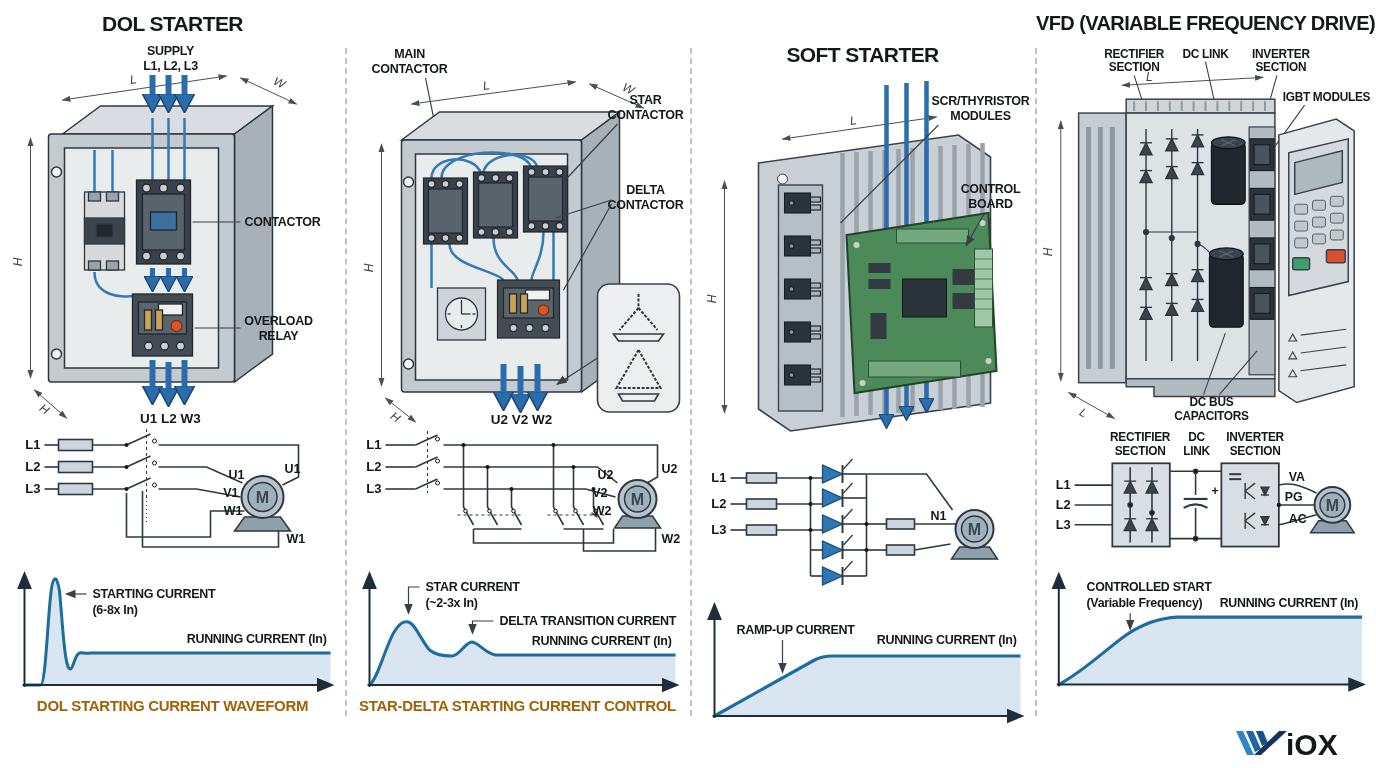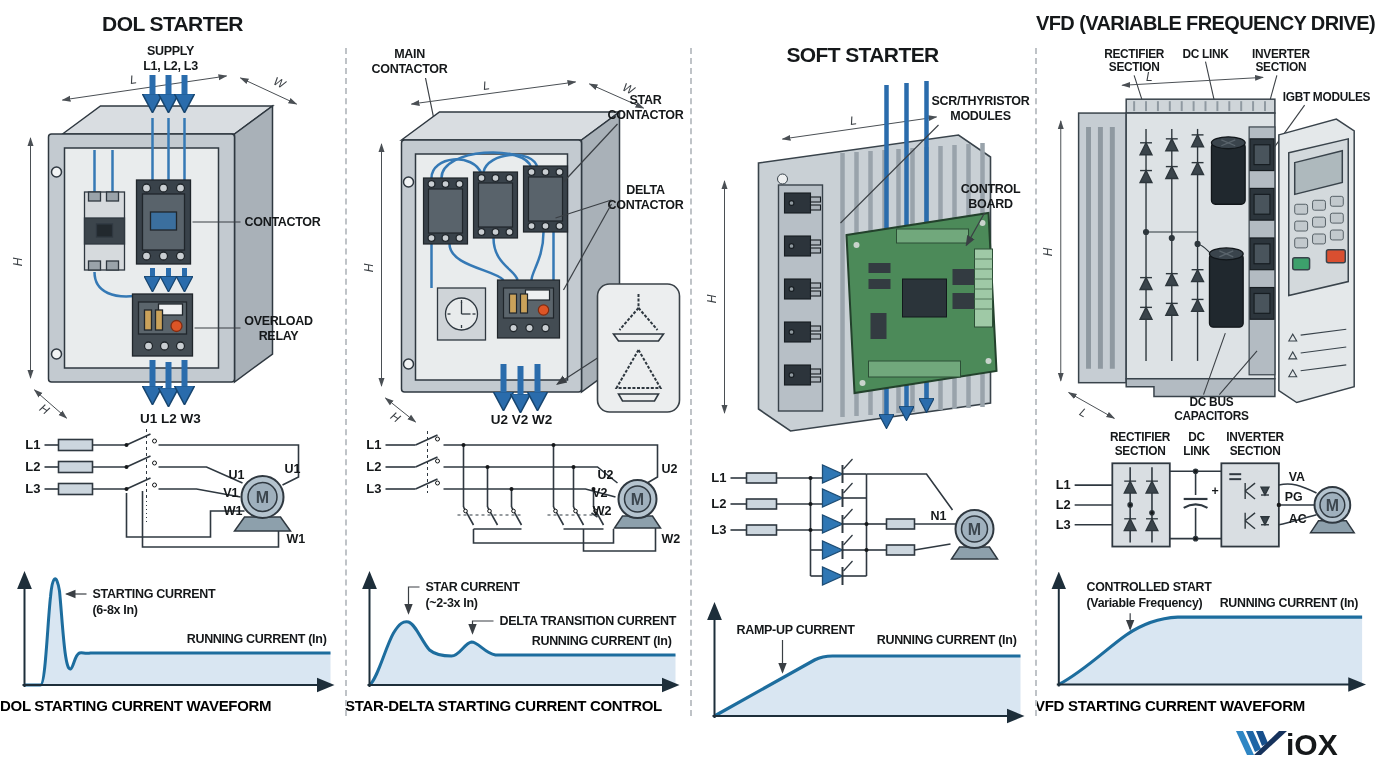--- a/index.html
+++ b/index.html
@@ -9,22 +9,22 @@
   #col-dol{left:0;width:345px;}
   #col-sd{left:345px;width:345px;}
   #col-soft{left:690px;width:345px;margin-top:31px;}
   #col-vfd{left:1035px;width:341px;}
   .col-title{position:absolute;top:12px;left:0;width:100%;text-align:center;
              font-weight:bold;font-size:21px;letter-spacing:-0.6px;color:#15181a;white-space:nowrap;}
   #col-vfd .col-title{font-size:20px;}
   .hw{position:absolute;top:42px;left:0;width:100%;height:385px;display:block;}
   .ckt{position:absolute;top:427px;left:0;width:100%;height:138px;display:block;}
   .wave{position:absolute;top:565px;left:0;width:100%;height:130px;display:block;}
-  .caption{position:absolute;top:697px;left:0;width:100%;text-align:left;
-           font-weight:bold;font-size:15px;letter-spacing:-0.3px;color:#000000;white-space:nowrap;}
+  .caption{position:absolute;top:697px;left:0;width:100%;text-align:center;
+           font-weight:bold;font-size:15px;letter-spacing:-0.3px;color:#a16207;white-space:nowrap;}
   .divider{position:absolute;top:48px;height:668px;width:0;border-left:2px dashed #bfc3c7;}
   svg text{font-family:"Liberation Sans",sans-serif;fill:#15181a;}
   .lab{font-weight:bold;font-size:12.5px;letter-spacing:-0.3px;}
   .lab-s{font-weight:bold;font-size:12px;letter-spacing:-0.3px;}
   .dim{font-style:italic;font-size:12px;fill:#3a3f44;font-weight:normal;}
   .phase{font-weight:bold;font-size:13px;}
   .term{font-weight:bold;font-size:12.5px;}
   .mot{font-weight:bold;font-size:16px;fill:#3c464e;}
   .wlab{font-weight:bold;font-size:12.5px;letter-spacing:-0.3px;}
   .outlab{font-weight:bold;font-size:13.5px;}
@@ -857,21 +857,20 @@
     <path d="M24,120 C50,106 72,84 92,70 C108,59 124,53 144,52 L330,52" fill="none" stroke="#1d6d9e" stroke-width="3.2"></path>
     <g stroke="#1d2e3a" stroke-width="2">
       <line x1="24" y1="122" x2="24" y2="10" marker-end="url(#mAx)"></line>
       <line x1="22" y1="120" x2="330" y2="120" marker-end="url(#mAx)"></line>
     </g>
     <text class="wlab" x="52" y="26">CONTROLLED START</text>
     <text class="wlab" x="52" y="42">(Variable Frequency)</text>
     <line x1="96" y1="48" x2="96" y2="64" stroke="#3a3f44" stroke-width="1.2" marker-end="url(#mAnn)"></line>
     <text class="wlab" x="326" y="42" text-anchor="end">RUNNING CURRENT (In)</text>
   </svg>
-  <div class="caption">VFD STARTING CURRENT WAVEFORM</div>
 </section>
 
 <div class="divider" style="left:345px"></div>
 <div class="divider" style="left:690px"></div>
 <div class="divider" style="left:1035px"></div>
 
 <svg id="logo" width="126" height="34" viewBox="0 0 126 34">
   <g>
     <path d="M2,5 L9,5 L20,29 L13,29 Z" fill="#2f86c4"></path>
     <path d="M12,5 L19,5 L27,23 L21,26 Z" fill="#1f66a6"></path>

